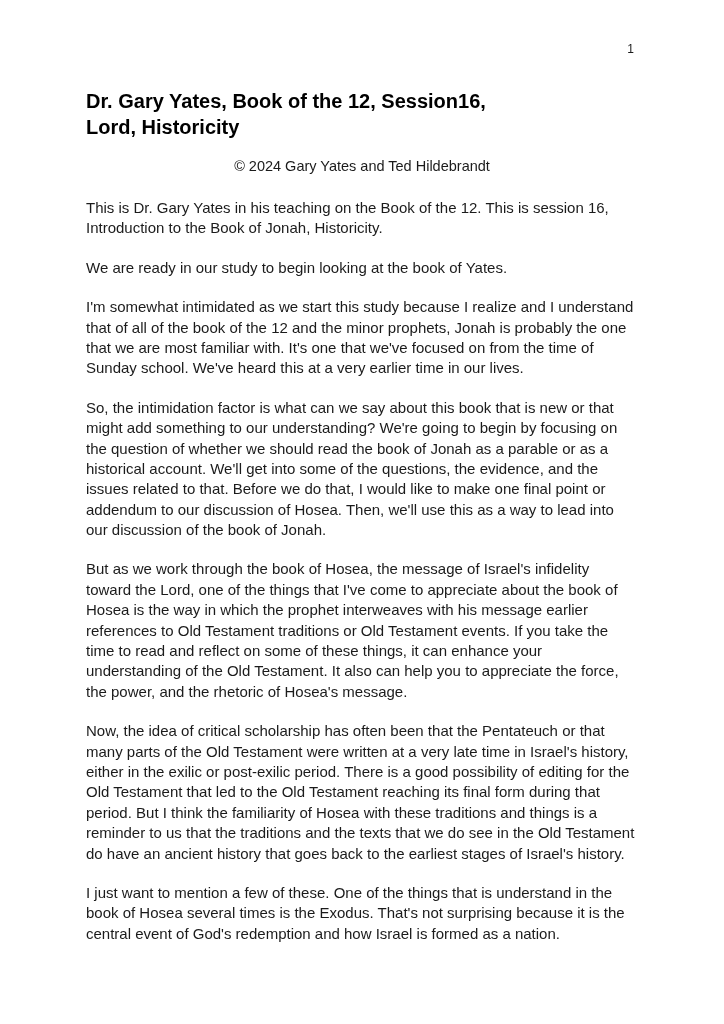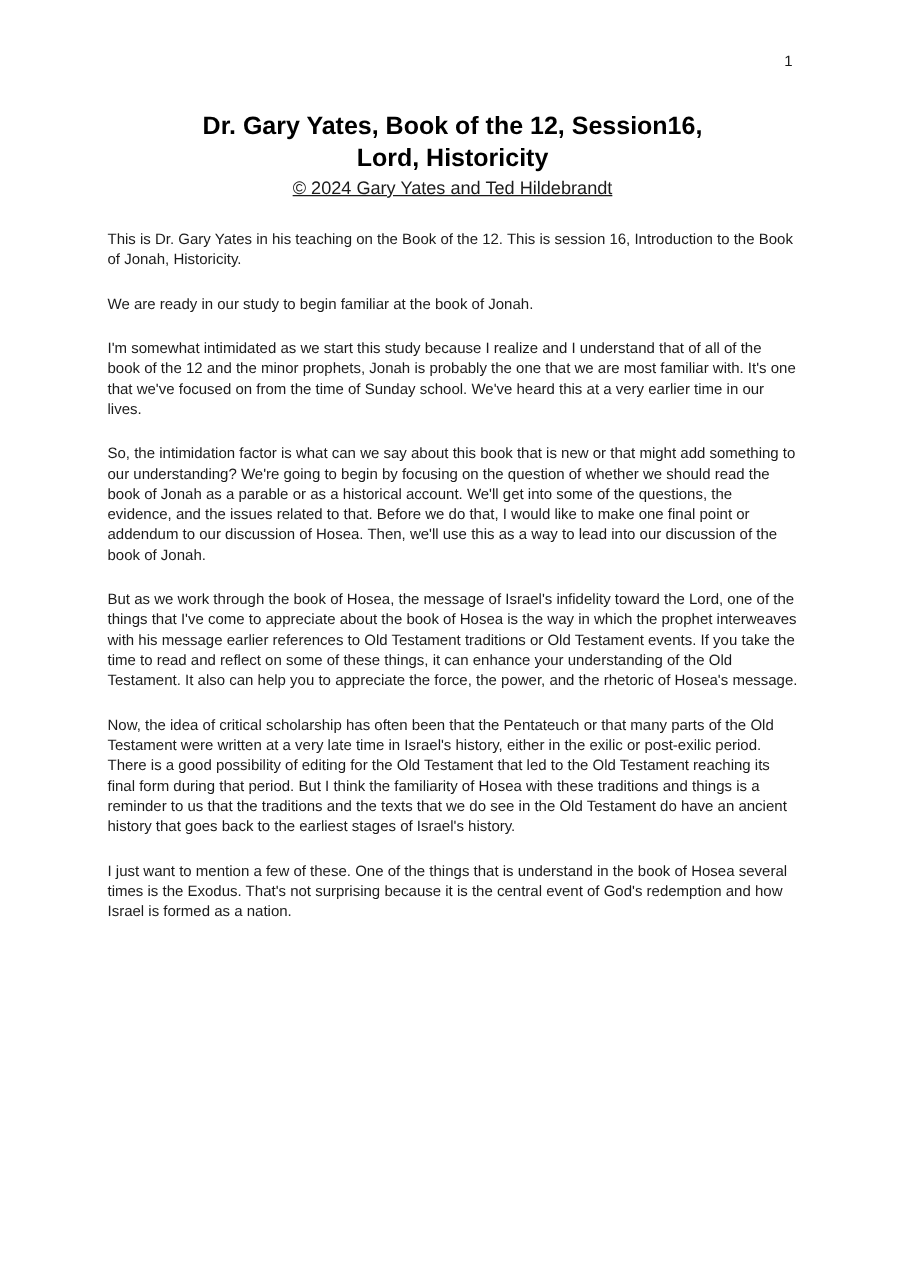--- a/index.html
+++ b/index.html
@@ -20,36 +20,34 @@
   }
   .page-number {
     position: absolute;
     top: 42px;
     right: 90px;
     font-size: 12px;
     color: #1b1b1b;
   }
   .title-block {
     margin-top: 48px;
-    text-align: center;
     font-weight: bold;
     font-size: 20px;
     line-height: 1.3;
     color: #000000;
   }
   .copyright {
     text-align: center;
     font-size: 14.5px;
-    margin-top: 3px;
+    margin-top: 18px;
     color: #1b1b1b;
-    text-decoration: underline;
   }
   .body-text {
     margin-top: 24px;
-    font-size: 12px;
+    font-size: 15px;
     line-height: 1.36;
     text-align: left;
   }
   .body-text p {
     margin: 0 0 19px 0;
   }
 </style>
 </head>
 <body>
 
@@ -59,21 +57,21 @@
 
   <div class="title-block">
     <div>Dr. Gary Yates, Book of the 12, Session16,</div>
     <div>Lord, Historicity</div>
   </div>
 
   <div class="copyright">© 2024 Gary Yates and Ted Hildebrandt</div>
 
   <div class="body-text">
       <p>This is Dr. Gary Yates in his teaching on the Book of the 12. This is session 16, Introduction to the Book of Jonah, Historicity.</p>
-      <p>We are ready in our study to begin familiar at the book of Jonah.</p>
+      <p>We are ready in our study to begin looking at the book of Yates.</p>
       <p>I'm somewhat intimidated as we start this study because I realize and I understand that of all of the book of the 12 and the minor prophets, Jonah is probably the one that we are most familiar with. It's one that we've focused on from the time of Sunday school. We've heard this at a very earlier time in our lives.</p>
       <p>So, the intimidation factor is what can we say about this book that is new or that might add something to our understanding? We're going to begin by focusing on the question of whether we should read the book of Jonah as a parable or as a historical account. We'll get into some of the questions, the evidence, and the issues related to that. Before we do that, I would like to make one final point or addendum to our discussion of Hosea. Then, we'll use this as a way to lead into our discussion of the book of Jonah.</p>
       <p>But as we work through the book of Hosea, the message of Israel's infidelity toward the Lord, one of the things that I've come to appreciate about the book of Hosea is the way in which the prophet interweaves with his message earlier references to Old Testament traditions or Old Testament events. If you take the time to read and reflect on some of these things, it can enhance your understanding of the Old Testament. It also can help you to appreciate the force, the power, and the rhetoric of Hosea's message.</p>
       <p>Now, the idea of critical scholarship has often been that the Pentateuch or that many parts of the Old Testament were written at a very late time in Israel's history, either in the exilic or post-exilic period. There is a good possibility of editing for the Old Testament that led to the Old Testament reaching its final form during that period. But I think the familiarity of Hosea with these traditions and things is a reminder to us that the traditions and the texts that we do see in the Old Testament do have an ancient history that goes back to the earliest stages of Israel's history.</p>
       <p>I just want to mention a few of these. One of the things that is understand in the book of Hosea several times is the Exodus. That's not surprising because it is the central event of God's redemption and how Israel is formed as a nation.</p>
     </div>
 
 </div>
 
 </body></html>

